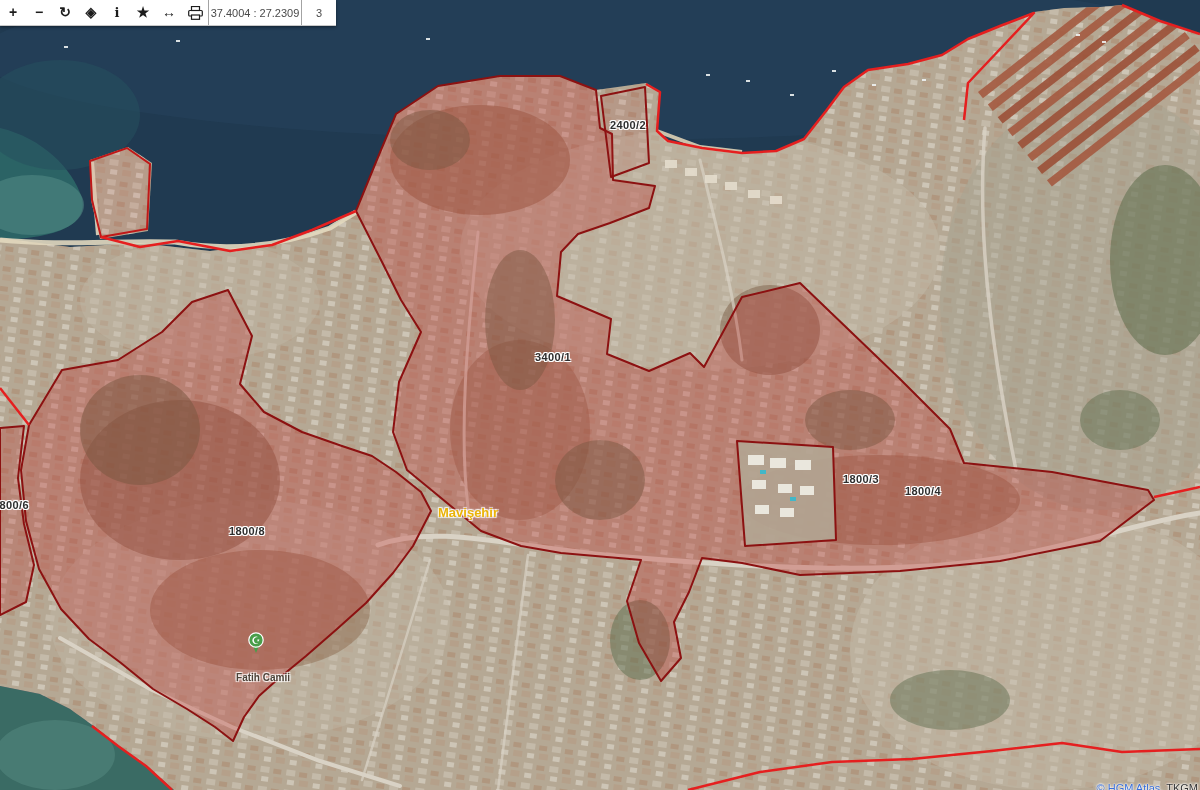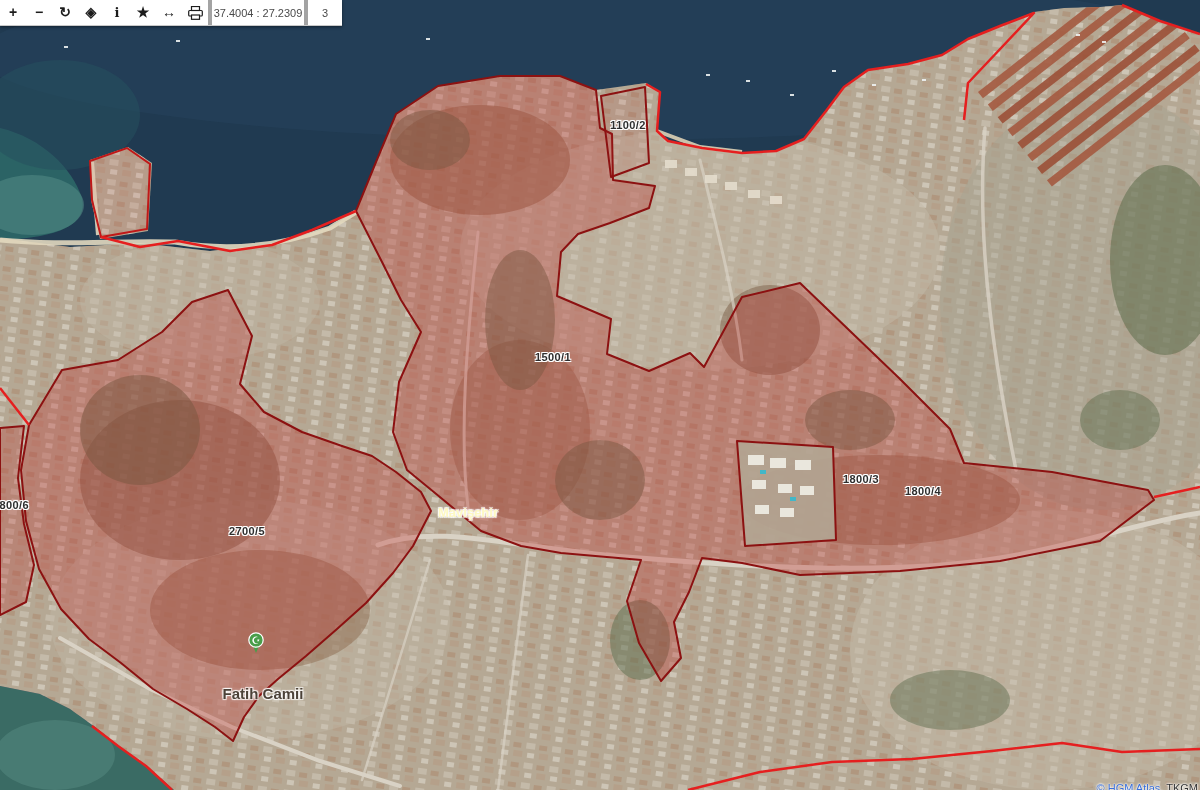--- a/index.html
+++ b/index.html
@@ -8,33 +8,33 @@
   #map-svg{position:absolute;left:0;top:0;}
 
   
   #toolbar{position:absolute;left:0;top:0;height:25px;display:flex;align-items:stretch;
            background:#fff;box-shadow:0 1px 3px rgba(0,0,0,.45);z-index:30;
            border-bottom:1px solid #c9c9c9;}
   .tb-btn{width:26px;display:flex;align-items:center;justify-content:center;
           font-size:14px;font-weight:bold;color:#1c1c1c;cursor:pointer;line-height:25px;}
   .tb-btn.serif{font-family:"DejaVu Serif",serif;font-size:13px;}
   .tb-btn svg{display:block;}
-  .tb-box{display:flex;align-items:center;justify-content:center;border-left:4px solid #a3a3a3;
+  .tb-box{display:flex;align-items:center;justify-content:center;border-left:1px solid #a3a3a3;
           color:#4a4a4a;font-size:11px;}
   #coord-box{width:92px;}
   #zoomlevel-box{width:34px;}
 
   
   .map-label{position:absolute;transform:translate(-50%,-50%);white-space:nowrap;z-index:20;}
   .parcel-label{font-size:11px;font-weight:bold;color:#2e2e2e;letter-spacing:.4px;
      text-shadow:-1px -1px 0 #fff,1px -1px 0 #fff,-1px 1px 0 #fff,1px 1px 0 #fff,0 1px 0 #fff,0 -1px 0 #fff;}
-  .place-label{font-size:13px;font-weight:bold;color:#fef9c3;
+  .place-label{font-size:13px;font-weight:bold;color:#eab308;
      text-shadow:-1px -1px 1px rgba(255,255,255,.85),1px -1px 1px rgba(255,255,255,.85),
                  -1px 1px 1px rgba(255,255,255,.85),1px 1px 1px rgba(255,255,255,.85);}
-  .place-label.small{font-size:15px;color:#4c4238;margin-top:16px;}
+  .place-label.small{font-size:10px;color:#4c4238;}
   #mosque-marker{position:absolute;transform:translate(-50%,-100%);z-index:21;cursor:pointer;}
 
   
   #attribution{position:absolute;right:2px;bottom:-4px;z-index:25;font-size:11px;white-space:nowrap;
      text-shadow:0 0 2px #fff,0 0 2px #fff,0 0 3px #fff;}
   #attribution .link{color:#3a6fd8;cursor:pointer;}
   #attribution .rest{color:#333;}
 </style>
 </head>
 <body>
@@ -173,25 +173,25 @@
     <path d="M0,388 L29,425"></path>
     <path d="M101,237 L140,247 L178,241 L230,251 L272,245 L312,230 L356,211"></path>
     <path d="M646,84 L660,92 L657,131 L668,141 L702,148 L742,153 L776,151 L804,139 L826,111 L844,87 L868,70 L908,64 L942,55 L968,39 L1000,26 L1034,13 L1002,47 L968,83 L964,120"></path>
     <path d="M1122,5 L1160,21 L1200,34"></path>
     <path d="M1154,497 L1200,487"></path>
     <path d="M688,790 L760,772 L832,762 L912,759 L992,751 L1062,743 L1122,752 L1200,749"></path>
     <path d="M92,726 L118,746 L146,766 L172,790"></path>
   </g>
 </svg>
 
-<div class="map-label parcel-label" style="left: 553px; top: 357px;">1500/1</div>
-<div class="map-label parcel-label" style="left: 628px; top: 125px;">1100/2</div>
+<div class="map-label parcel-label" style="left: 553px; top: 357px;">3400/1</div>
+<div class="map-label parcel-label" style="left: 628px; top: 125px;">2400/2</div>
 <div class="map-label parcel-label" style="left: 861px; top: 479px;">1800/3</div>
 <div class="map-label parcel-label" style="left: 923px; top: 491px; text-align: center;">1800/4</div>
-<div class="map-label parcel-label" style="left: 247px; top: 531px;">2700/5</div>
+<div class="map-label parcel-label" style="left: 247px; top: 531px;">1800/8</div>
 <div class="map-label parcel-label" style="left: 11px; top: 505px;">1800/6</div>
 
 <div class="map-label place-label" style="left: 468px; top: 512px;">Mavişehir</div>
 <div class="map-label place-label small" style="left: 263px; top: 677px;">Fatih Camii</div>
 
 <div id="mosque-marker" style="left: 256px; top: 658px;">
   <svg width="18" height="22" viewBox="0 0 18 22">
     <path d="M6,14 L9,21 L12,14 Z" fill="#4a9e4a"></path>
     <circle cx="9" cy="8" r="7.2" fill="#4a9e4a" stroke="#ffffff" stroke-width="1.2"></circle>
     <text x="9" y="11.5" font-size="10" fill="#ffffff" text-anchor="middle" font-family="DejaVu Sans, sans-serif">☪</text>

